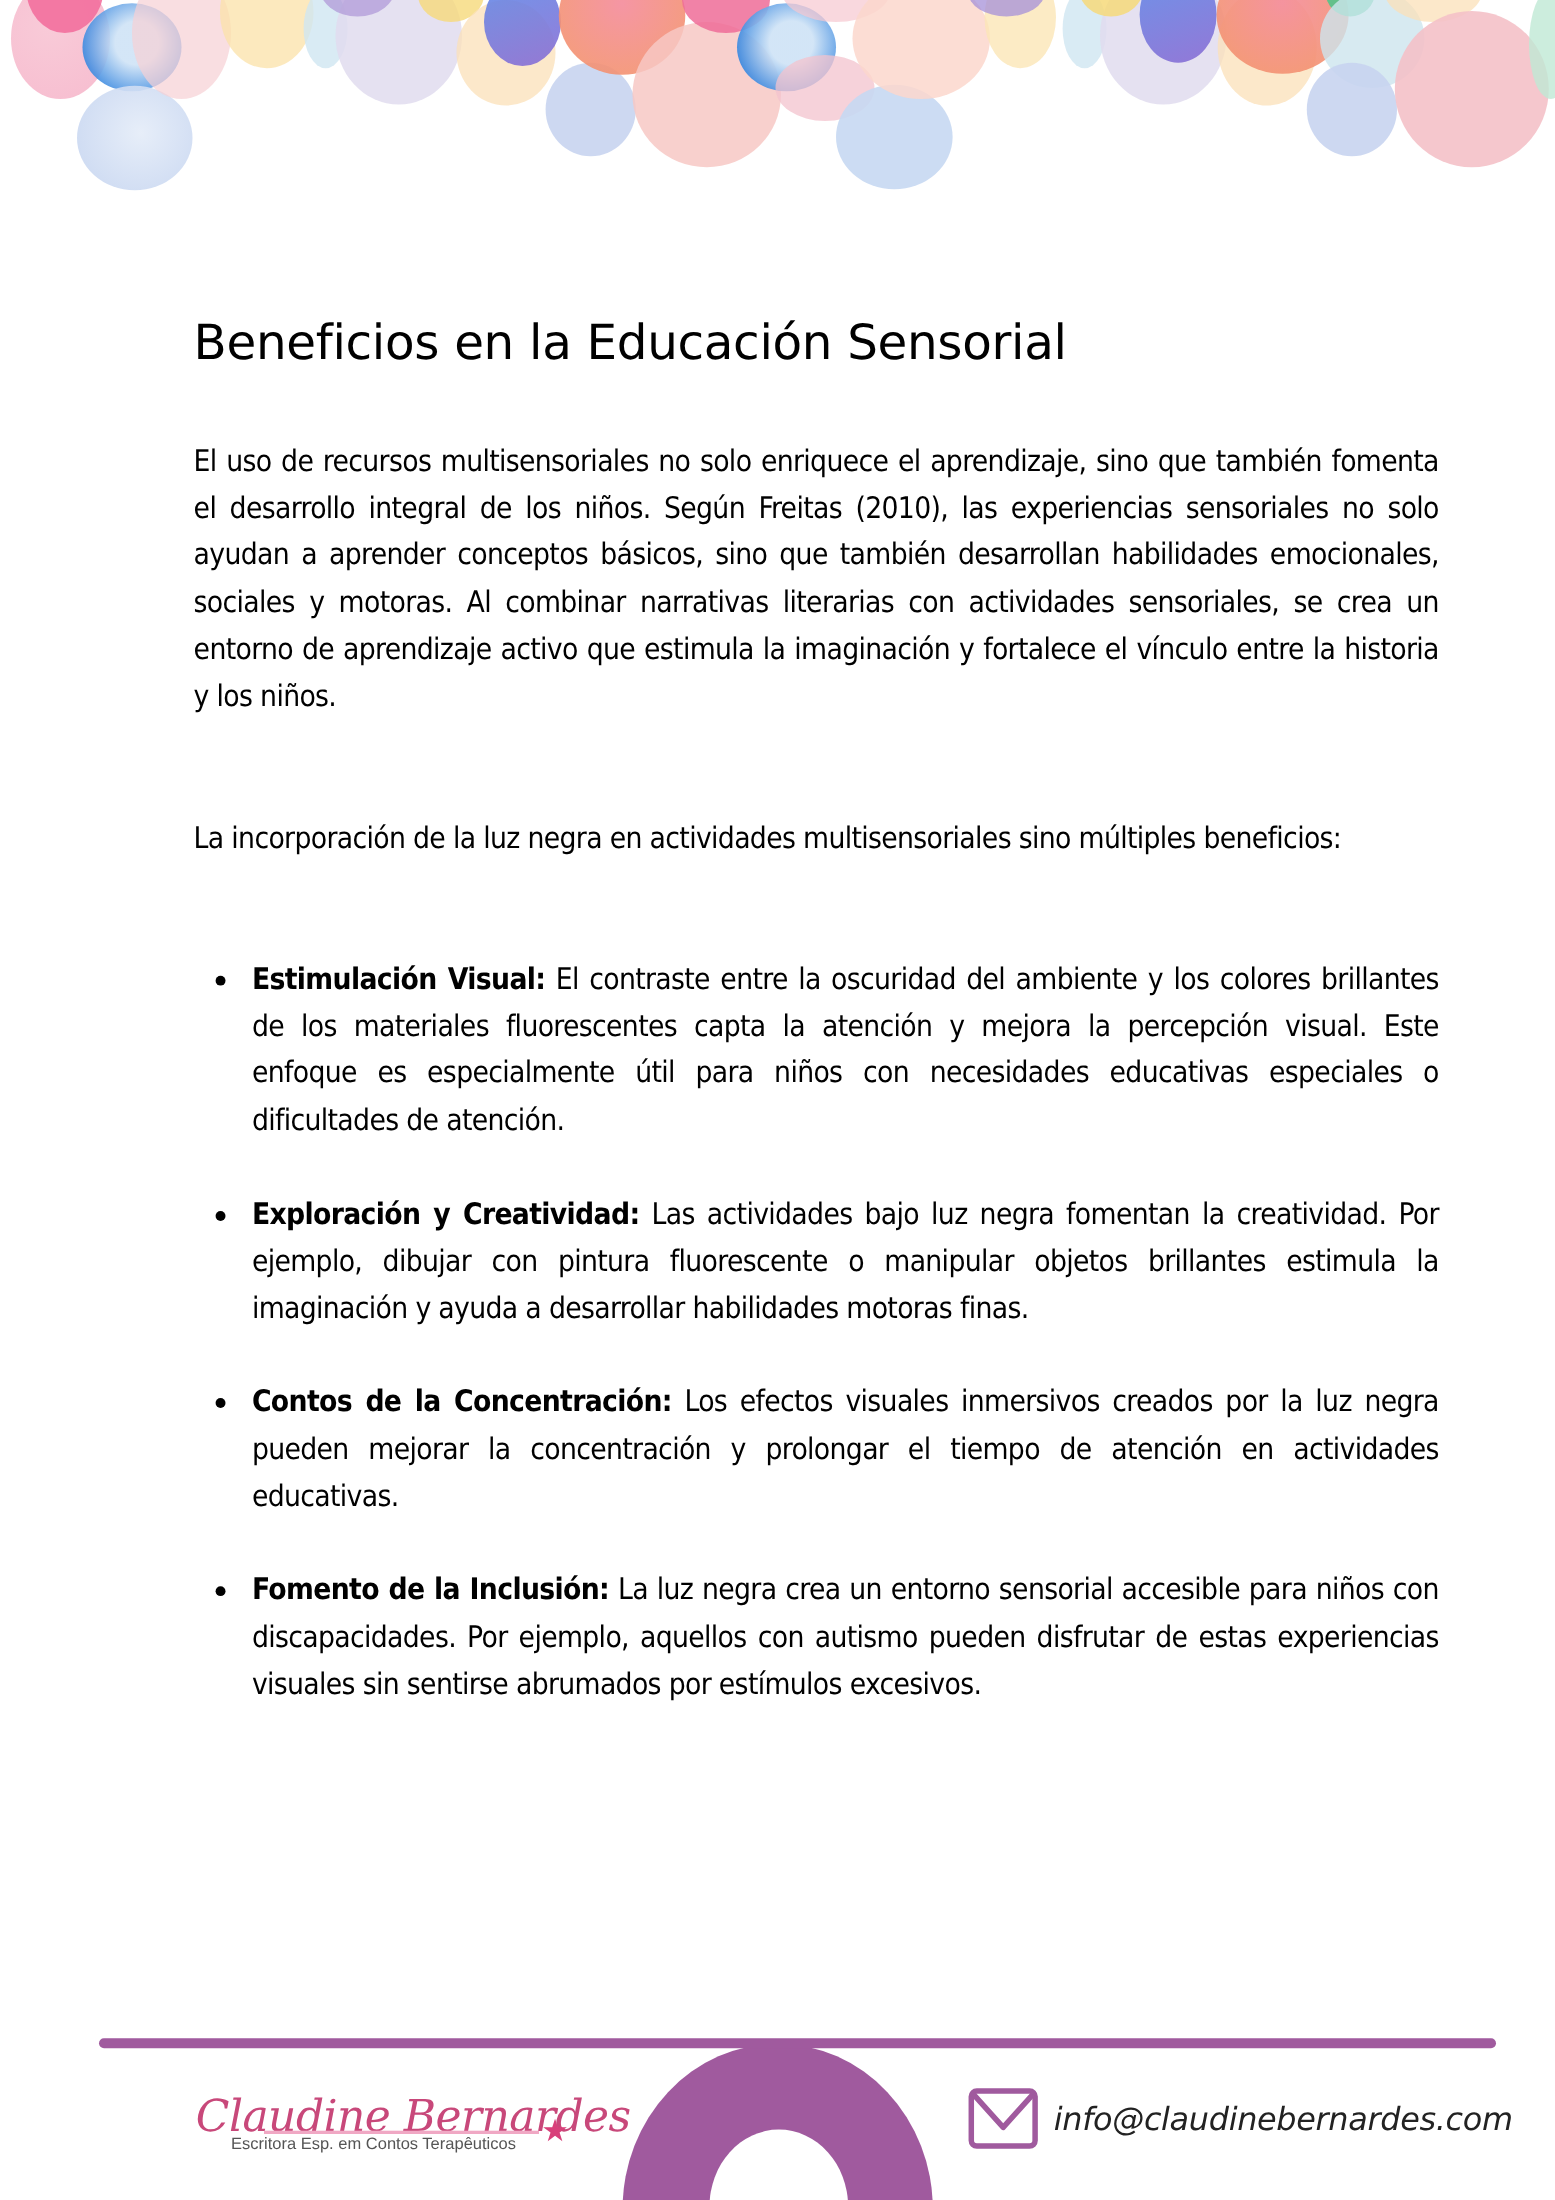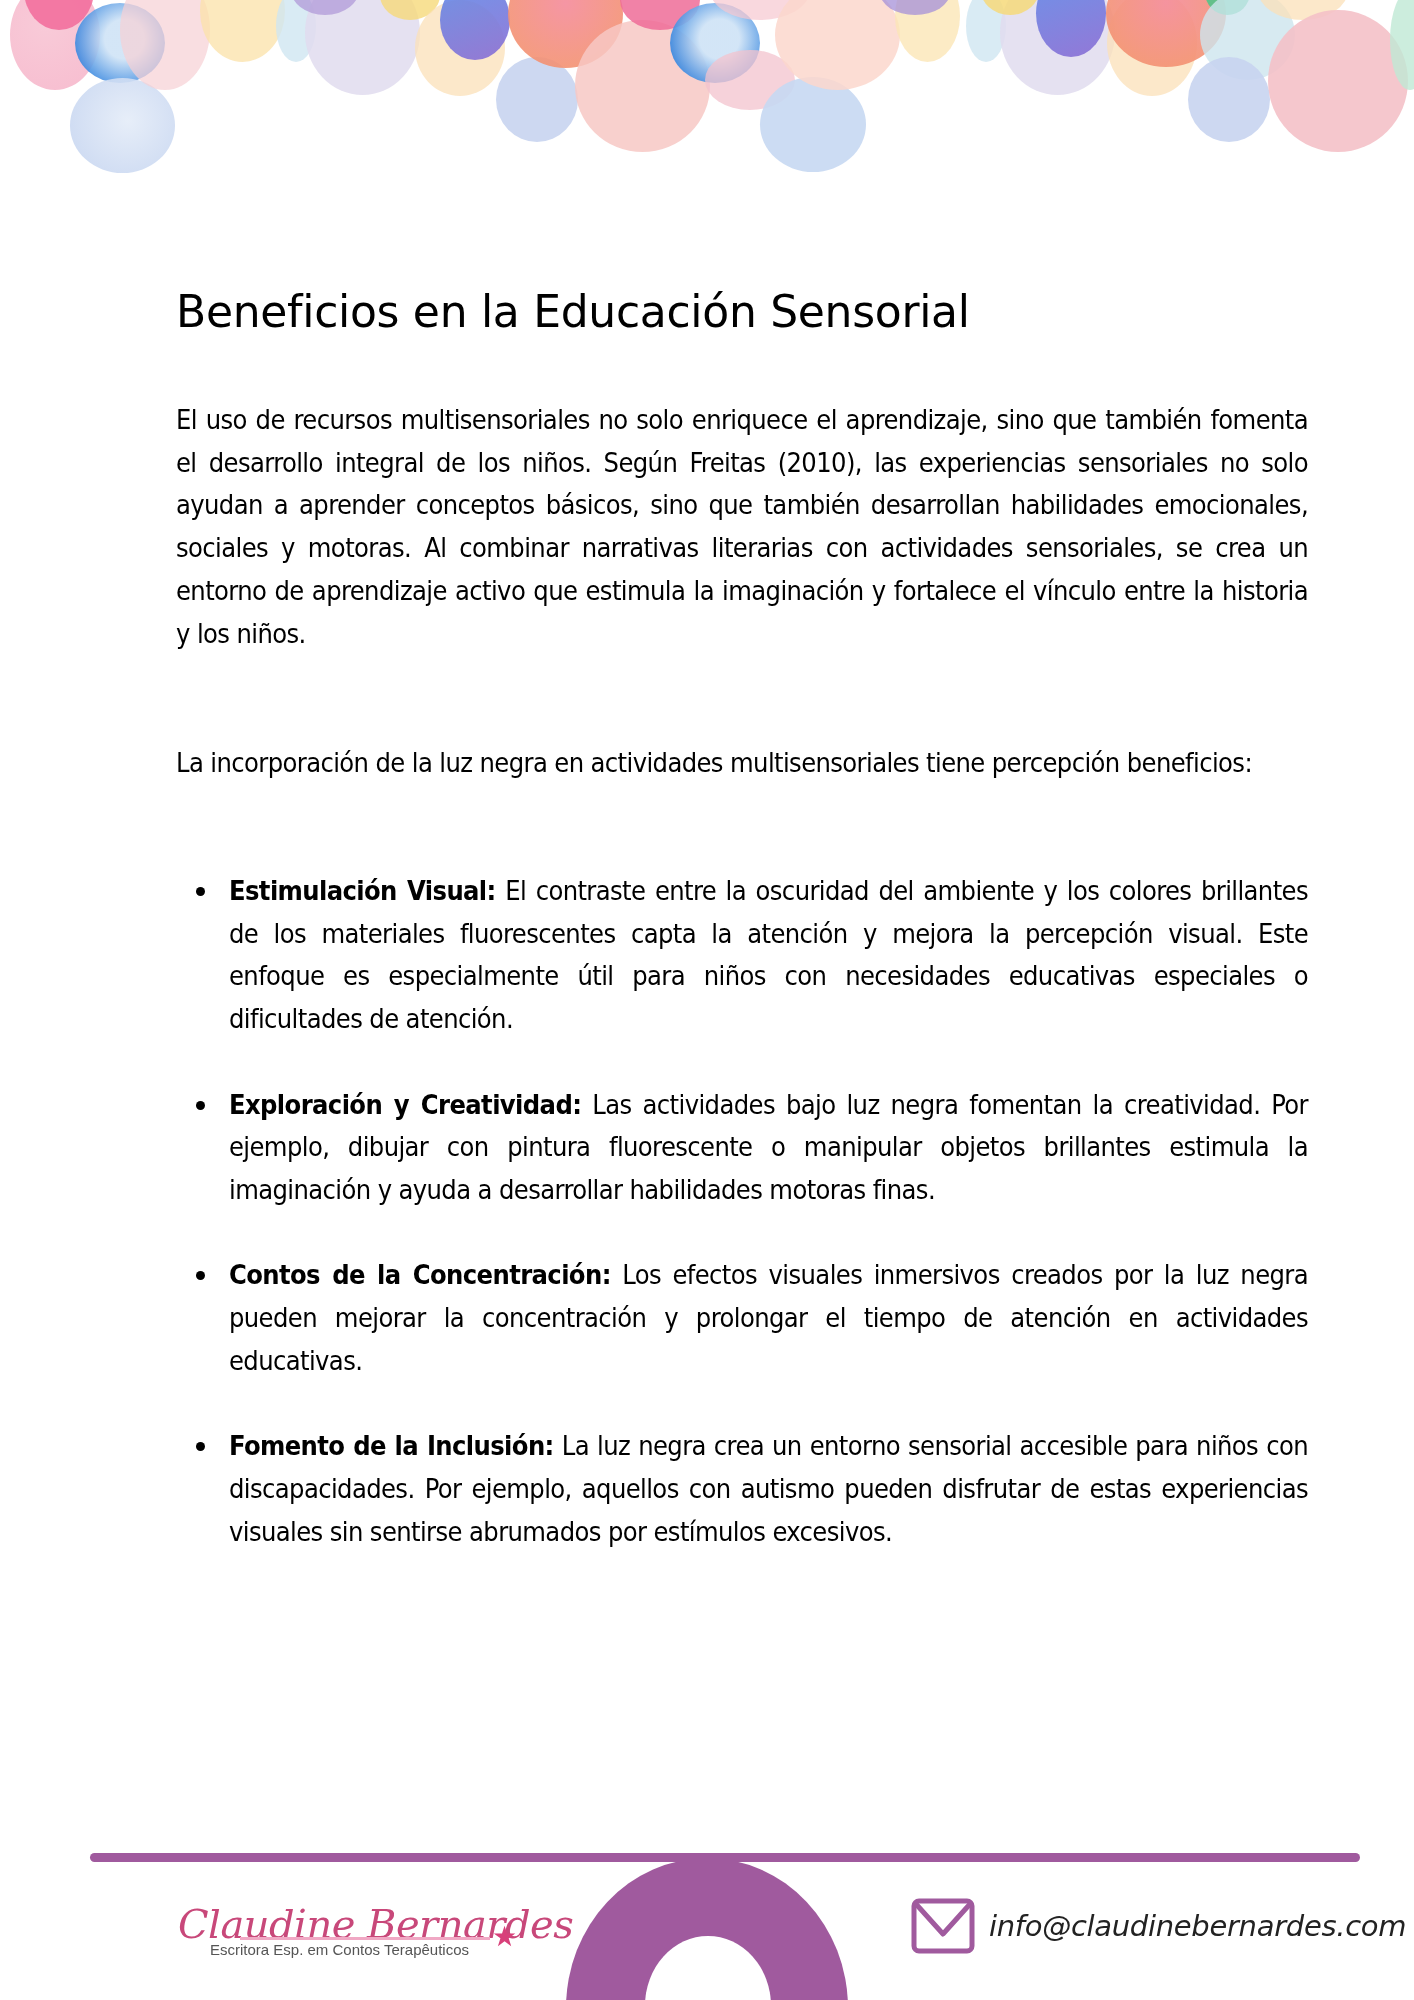--- a/index.html
+++ b/index.html
@@ -52,21 +52,21 @@
       color: #C8487A; letter-spacing: -0.5px; white-space: nowrap;
     }
     .logo-underline {
       position: absolute; left: 70px; top: 52px; width: 250px; height: 3px; background: #F0A8C4;
     }
     .logo-star { position: absolute; left: 322px; top: 38px; color: #D8407A; font-size: 28px; line-height: 1; }
     .logo-tagline {
       position: absolute; left: 40px; top: 56px;
       font-family: "Liberation Sans", sans-serif; font-size: 15px; color: #555; white-space: nowrap;
     }
-    .email-wrap { position: absolute; left: 880px; top: 1898px; height: 56px; display: flex; align-items: center; margin-left: 31px; }
+    .email-wrap { position: absolute; left: 880px; top: 1898px; height: 56px; display: flex; align-items: center; }
     .mail-icon { width: 64px; height: 56px; }
     .email-text {
       margin-left: 14px;
       font-family: "DejaVu Sans", sans-serif; font-style: italic; font-size: 29px; color: #222;
       letter-spacing: -0.3px;
     }
   </style>
 </head>
 <body>
 
@@ -104,21 +104,21 @@
   <div class="bubble" style="left:1200px;top:-10px;width:95px;height:90px;background:#cde5ee;opacity:.8;"></div>
   <div class="bubble" style="left:1188px;top:57px;width:82px;height:85px;background:#c8d4ef;opacity:.9;"></div>
   <div class="bubble" style="left:1258px;top:-40px;width:90px;height:60px;background:#fbe0b8;opacity:.75;"></div>
   <div class="bubble" style="left:1268px;top:10px;width:140px;height:142px;background:#f4c1c8;opacity:.9;"></div>
   <div class="bubble" style="left:1390px;top:-10px;width:40px;height:100px;background:#bfe8d4;opacity:.8;"></div>
 </div>
 
 <h1 class="title">Beneficios en la Educación Sensorial</h1>
 
 <p class="para p1">El uso de recursos multisensoriales no solo enriquece el aprendizaje, sino que también fomenta el desarrollo integral de los niños. Según Freitas (2010), las experiencias sensoriales no solo ayudan a aprender conceptos básicos, sino que también desarrollan habilidades emocionales, sociales y motoras. Al combinar narrativas literarias con actividades sensoriales, se crea un entorno de aprendizaje activo que estimula la imaginación y fortalece el vínculo entre la historia y los niños.</p>
-<p class="para p2">La incorporación de la luz negra en actividades multisensoriales tiene percepción beneficios:</p>
+<p class="para p2">La incorporación de la luz negra en actividades multisensoriales sino múltiples beneficios:</p>
 
 <ul class="bullets para">
   <li class="bullet">
     <span class="bullet-dot"></span>
     <span class="bullet-label">Estimulación Visual:</span><span> El contraste entre la oscuridad del ambiente y los colores brillantes de los materiales fluorescentes capta la atención y mejora la percepción visual. Este enfoque es especialmente útil para niños con necesidades educativas especiales o dificultades de atención.</span>
   </li>
   <li class="bullet">
     <span class="bullet-dot"></span>
     <span class="bullet-label">Exploración y Creatividad:</span><span> Las actividades bajo luz negra fomentan la creatividad. Por ejemplo, dibujar con pintura fluorescente o manipular objetos brillantes estimula la imaginación y ayuda a desarrollar habilidades motoras finas.</span>
   </li>

